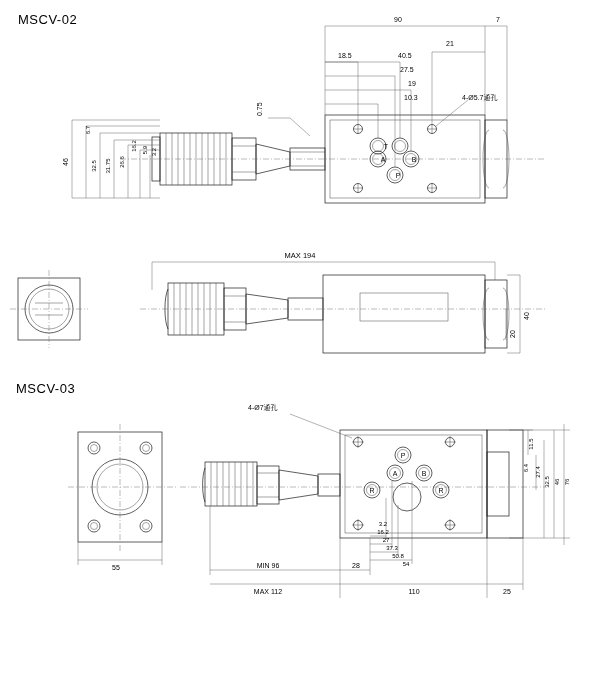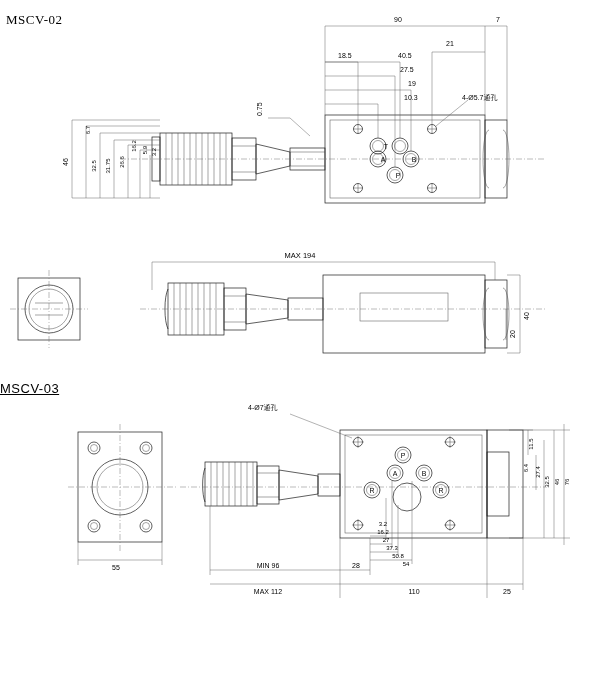--- a/index.html
+++ b/index.html
@@ -75,23 +75,23 @@
     stroke-width: 0.45;
     fill: none;
     stroke-dasharray: 6 2 1 2;
   }
 </style>
 </head>
 <body>
 
 <div class="sheet">
 
-  <div class="title" style="left:6px; top:12px;font-family:Liberation Serif, serif;">MSCV-02</div>
-
-  <div class="title" style="left:0; top:381px;text-decoration:underline;">MSCV-03</div>
+  <div class="title" style="left:18px; top:12px;">MSCV-02</div>
+
+  <div class="title" style="left:16px; top:381px;">MSCV-03</div>
 
   <svg class="draw" viewBox="0 0 600 677">
 
     <g>
 
       <rect class="solid" x="325" y="115" width="160" height="88"></rect>
       <rect class="thin" x="330" y="120" width="150" height="78"></rect>
 
       <rect class="solid" x="485" y="120" width="22" height="78"></rect>
       <path class="thin" d="M489 130 a6 29 0 0 0 0 58"></path>

